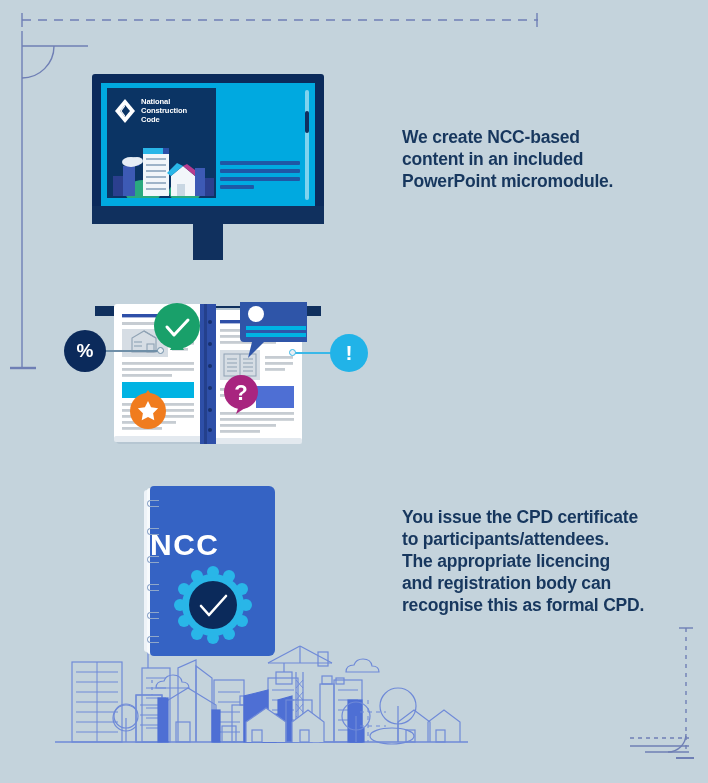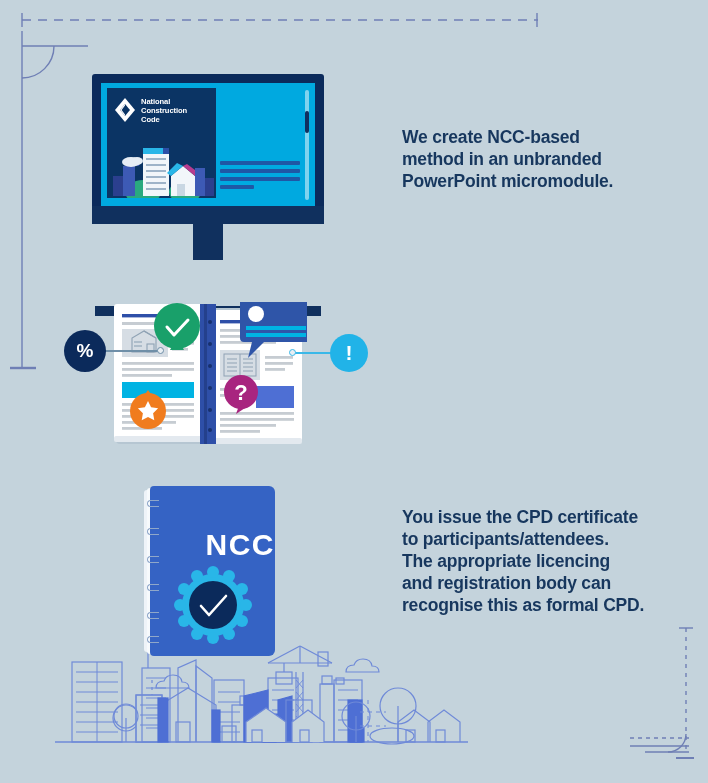--- a/index.html
+++ b/index.html
@@ -35,32 +35,32 @@
   .mon-neck{position:absolute;left:101px;top:150px;width:30px;height:36px;background:#10305e;}
   .mon-base{position:absolute;left:3px;top:232px;width:226px;height:10px;background:#10305e;}
   .mon-bar{position:absolute;left:0px;top:132px;width:232px;height:18px;background:#10305e;}
 
   .scrollbar-track{position:absolute;right:6px;top:7px;width:4px;height:110px;background:#7fd3ef;border-radius:2px;}
   .scrollbar-thumb{position:absolute;right:6px;top:28px;width:4px;height:22px;background:#10305e;border-radius:2px;}
   .mon-lines{position:absolute;left:119px;bottom:14px;width:80px;}
   .mon-line{height:4px;background:#1f57a5;margin-bottom:4px;border-radius:1px;}
 
   
-  .ncc-logo{position:absolute;left:7px;top:9px;display:flex;align-items:flex-start;gap:5px;}
+  .ncc-logo{position:absolute;left:7px;top:9px;display:flex;align-items:center;gap:5px;}
   .logo-text{color:#fff;font-size:7.6px;font-weight:bold;line-height:9.2px;white-space:pre-line;letter-spacing:-0.1px;}
 
   
   #spread{position:absolute;left:112px;top:302px;width:195px;height:148px;}
 
   
   #folder{position:absolute;left:140px;top:486px;width:135px;height:175px;}
   .folder-cover{position:absolute;left:10px;top:0;width:125px;height:170px;background:#3563c4;border-radius:4px 6px 6px 4px;}
   .folder-pages{position:absolute;left:4px;top:4px;width:16px;height:162px;background:#eef3f8;border-radius:3px;}
   .folder-pages2{position:absolute;left:7px;top:2px;width:14px;height:166px;background:#f7fafc;border-radius:3px;}
-  .ncc-word{position:absolute;left:0;top:42px;width:125px;text-align:right;color:#fff;font-size:30px;font-weight:bold;letter-spacing:1.5px;}
+  .ncc-word{position:absolute;left:0;top:42px;width:125px;text-align:left;color:#fff;font-size:30px;font-weight:bold;letter-spacing:1.5px;}
   .folder-ring{position:absolute;width:11px;height:5px;border:1.4px solid #8fa7c9;border-right:none;border-radius:5px 0 0 5px;left:7px;background:transparent;}
 
   
   .badge{position:absolute;border-radius:50%;display:flex;align-items:center;justify-content:center;color:#fff;font-weight:bold;}
   #badge-pct{left:64px;top:330px;width:42px;height:42px;background:#0b2a5b;font-size:19px;}
   #badge-excl{left:330px;top:334px;width:38px;height:38px;background:#21b3e8;font-size:21px;}
   .connector{position:absolute;height:1.5px;background:#6f8fa8;}
   #conn-left{left:104px;top:350px;width:56px;}
   #conn-right{left:292px;top:352px;width:42px;background:#3ab8e8;}
   .conn-dot{position:absolute;width:5px;height:5px;border-radius:50%;border:1.2px solid #6f8fa8;background:#e9eff4;}
@@ -445,21 +445,21 @@
     </div>
     <div class="folder-ring" style="top:14px"></div>
     <div class="folder-ring" style="top:42px"></div>
     <div class="folder-ring" style="top:70px"></div>
     <div class="folder-ring" style="top:98px"></div>
     <div class="folder-ring" style="top:126px"></div>
     <div class="folder-ring" style="top:150px"></div>
   </div>
 
   <div class="step-text" id="txt1">We create NCC-based
-method in an unbranded
+content in an included
 PowerPoint micromodule.</div>
   <div class="step-text" id="txt3">You issue the CPD certificate
 to participants/attendees.
 The appropriate licencing
 and registration body can
 recognise this as formal CPD.</div>
 
 </div>
 
 </body></html>

